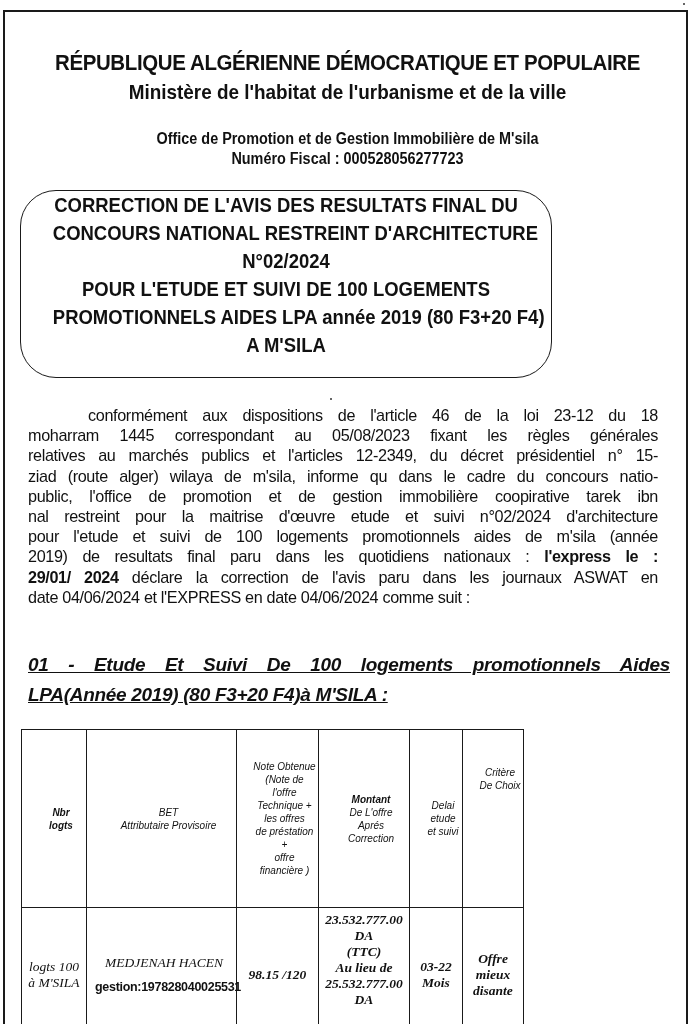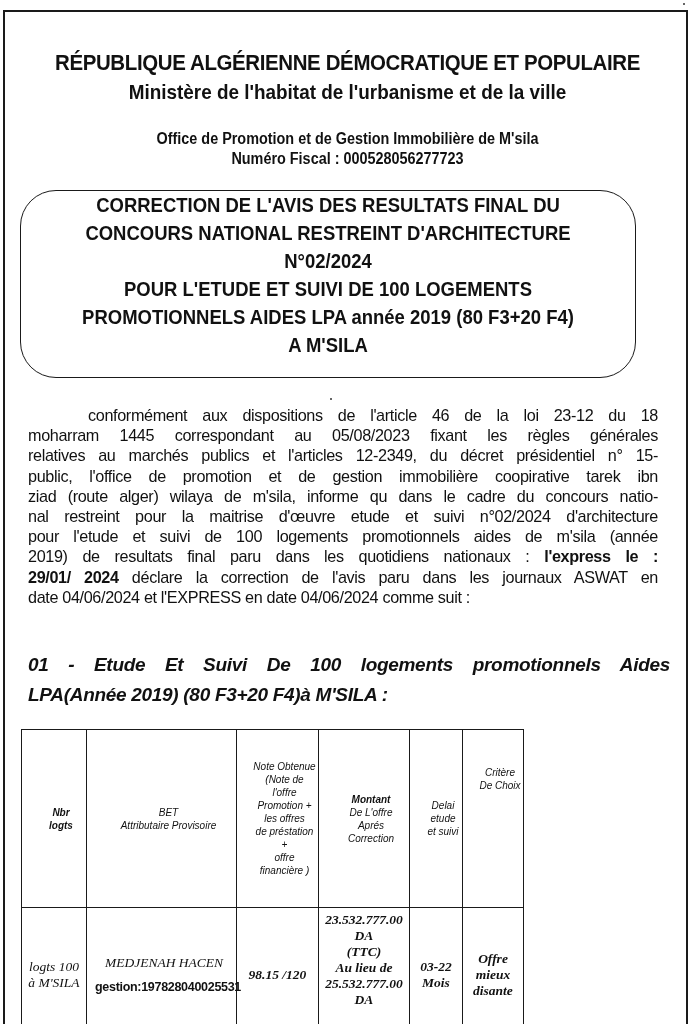--- a/index.html
+++ b/index.html
@@ -67,21 +67,21 @@
       font-family: "Liberation Sans", "DejaVu Sans", sans-serif;
       font-weight: bold;
       font-size: 16px;
       transform: scaleX(0.9);
       white-space: nowrap;
     }
     .title-box {
       position: absolute;
       left: 20px;
       top: 190px;
-      width: 616px;
+      width: 532px;
       height: 188px;
       border: 1.5px solid #1a1a1a;
       border-radius: 36px;
       box-sizing: border-box;
     }
     .title-line {
       position: absolute;
       left: 0; right: 0;
       text-align: center;
       font-family: "Liberation Sans", "DejaVu Sans", sans-serif;
@@ -119,20 +119,21 @@
     .section-title {
       position: absolute;
       left: 28px;
       top: 650px;
       width: 642px;
       font-family: "Liberation Sans", "DejaVu Sans", sans-serif;
       font-weight: bold;
       font-style: italic;
       font-size: 19px;
       line-height: 30px;
+      text-decoration: underline;
       letter-spacing: -0.3px;
     }
     .section-title .sline {
       display: block;
       white-space: nowrap;
     }
     .section-title .sline.j {
       text-align: justify;
       text-align-last: justify;
     }
@@ -202,22 +203,22 @@
   <div class="title-line" style="top:58px">N°02/2024</div>
   <div class="title-line" style="top:86px">POUR L'ETUDE ET SUIVI DE 100 LOGEMENTS</div>
   <div class="title-line" style="top:114px">PROMOTIONNELS AIDES LPA année 2019 (80 F3+20 F4)</div>
   <div class="title-line" style="top:142px">A M'SILA</div>
 </div>
 
 <div class="body-text">
   <span class="body-line indent">conformément aux dispositions de l'article 46 de la loi 23-12 du 18</span>
   <span class="body-line">moharram 1445 correspondant au 05/08/2023 fixant les règles générales</span>
   <span class="body-line">relatives au marchés publics et l'articles 12-2349, du décret présidentiel n° 15-</span>
+  <span class="body-line">ziad (route alger) wilaya de m'sila, informe qu dans le cadre du concours natio-</span>
   <span class="body-line">public, l'office de promotion et de gestion immobilière coopirative tarek ibn</span>
-  <span class="body-line">ziad (route alger) wilaya de m'sila, informe qu dans le cadre du concours natio-</span>
   <span class="body-line">nal restreint pour la maitrise d'œuvre etude et suivi n°02/2024 d'architecture</span>
   <span class="body-line">pour l'etude et suivi de 100 logements promotionnels aides de m'sila (année</span>
   <span class="body-line"><span>2019) de resultats final paru dans les quotidiens nationaux : </span><span class="bi">l'express le :</span></span>
   <span class="body-line"><span class="bi">29/01/ 2024</span><span> déclare la correction de l'avis paru dans les journaux ASWAT en</span></span>
   <span class="body-line last">date 04/06/2024 et l'EXPRESS en date 04/06/2024 comme suit :</span>
 </div>
 
 <div class="section-title">
   <span class="sline j">01 - Etude Et Suivi De 100 logements promotionnels Aides</span>
   <span class="sline">LPA(Année 2019) (80 F3+20 F4)à M'SILA :</span>
@@ -238,21 +239,21 @@
         <span class="cell-line hb">Nbr</span>
         <span class="cell-line hb">logts</span>
       </th>
       <th>
         <span class="cell-line">BET</span>
         <span class="cell-line">Attributaire Provisoire</span>
       </th>
       <th>
         <span class="cell-line">Note Obtenue</span>
         <span class="cell-line">(Note de l'offre</span>
-        <span class="cell-line">Promotion +</span>
+        <span class="cell-line">Technique +</span>
         <span class="cell-line">les offres</span>
         <span class="cell-line">de préstation +</span>
         <span class="cell-line">offre financière )</span>
       </th>
       <th>
         <span class="cell-line hb">Montant</span>
         <span class="cell-line">De L'offre</span>
         <span class="cell-line">Aprés</span>
         <span class="cell-line">Correction</span>
       </th>

